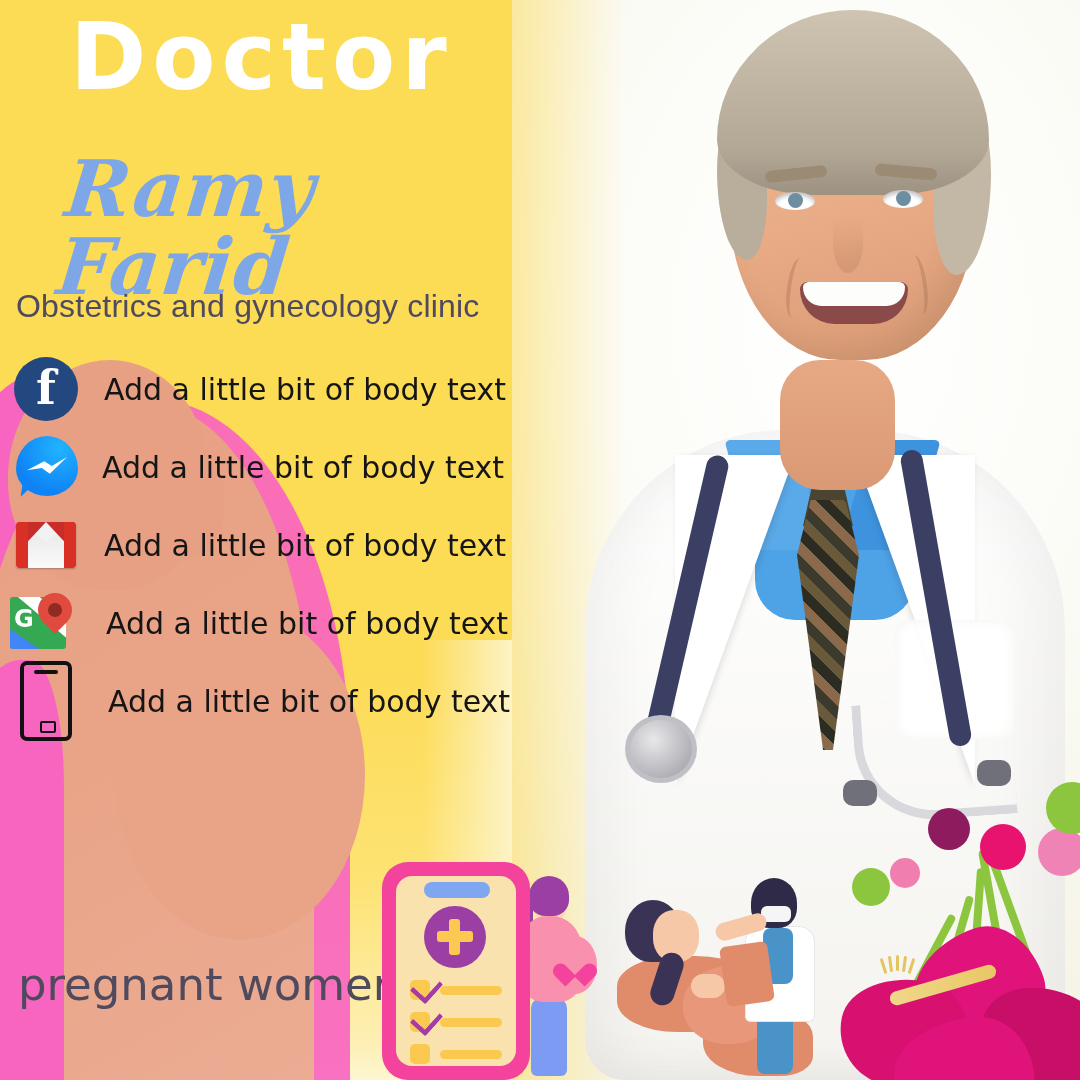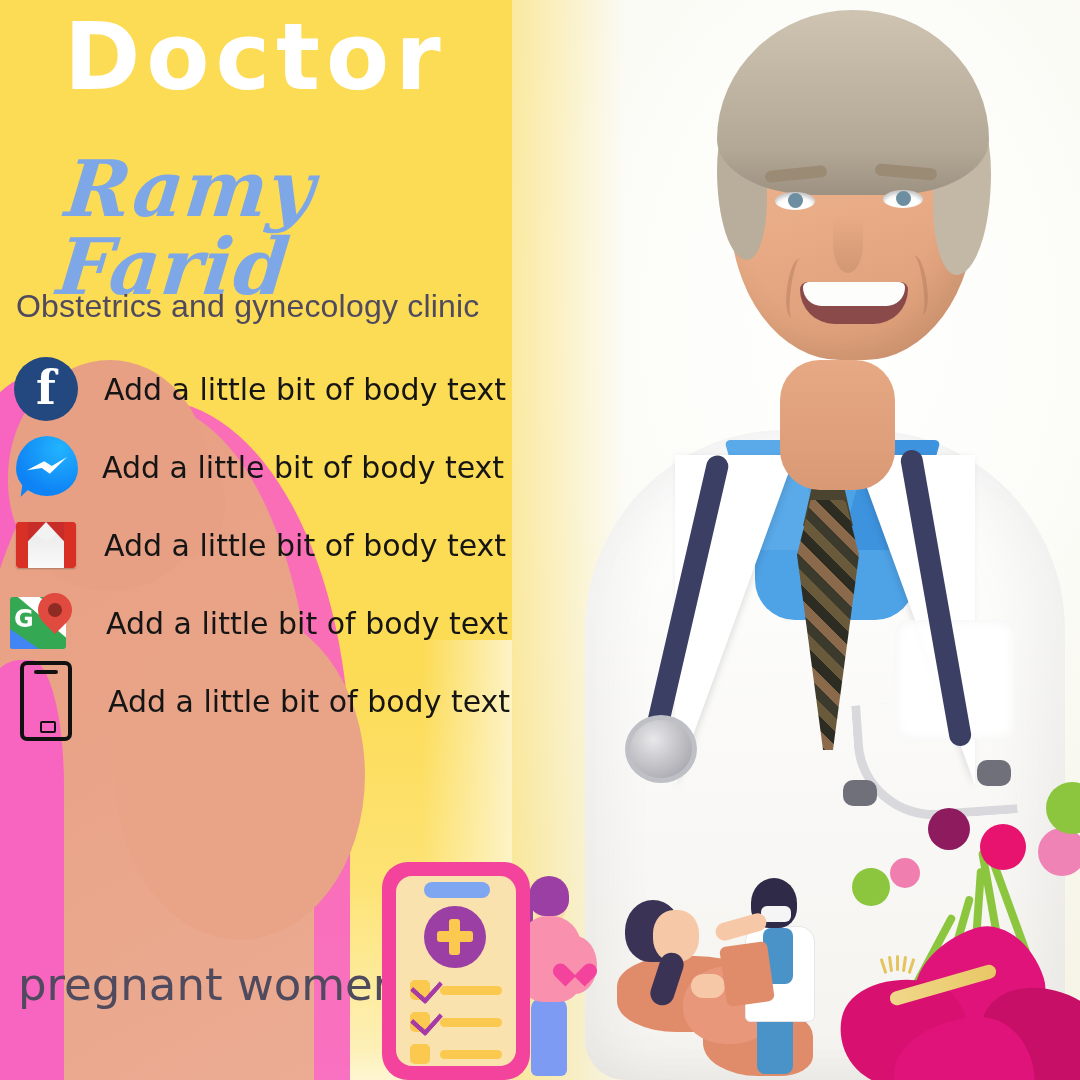--- a/index.html
+++ b/index.html
@@ -185,21 +185,21 @@
     position:absolute;left:185px;top:250px;width:250px;height:330px;
     background:#E9A488;border-radius:50%;
   }
   .sil-arm{
     position:absolute;left:24px;top:300px;width:110px;height:420px;
     background:#F865C0;border-radius:60% 30% 0 0/40% 30% 0 0;
   }
 
   
   .title{
-    position:absolute;left:64px;top:12px;
+    position:absolute;left:70px;top:12px;
     font-size:92px;font-weight:bold;color:#ffffff;
     letter-spacing:6px;line-height:1;
     font-family:"DejaVu Sans", sans-serif;
   }
   .script-name{
     position:absolute;left:62px;top:150px;width:420px;
     font-family:"DejaVu Serif", serif;
     font-style:italic;font-weight:bold;
     font-size:78px;color:#7EA7E8;line-height:1;
     letter-spacing:1px;

